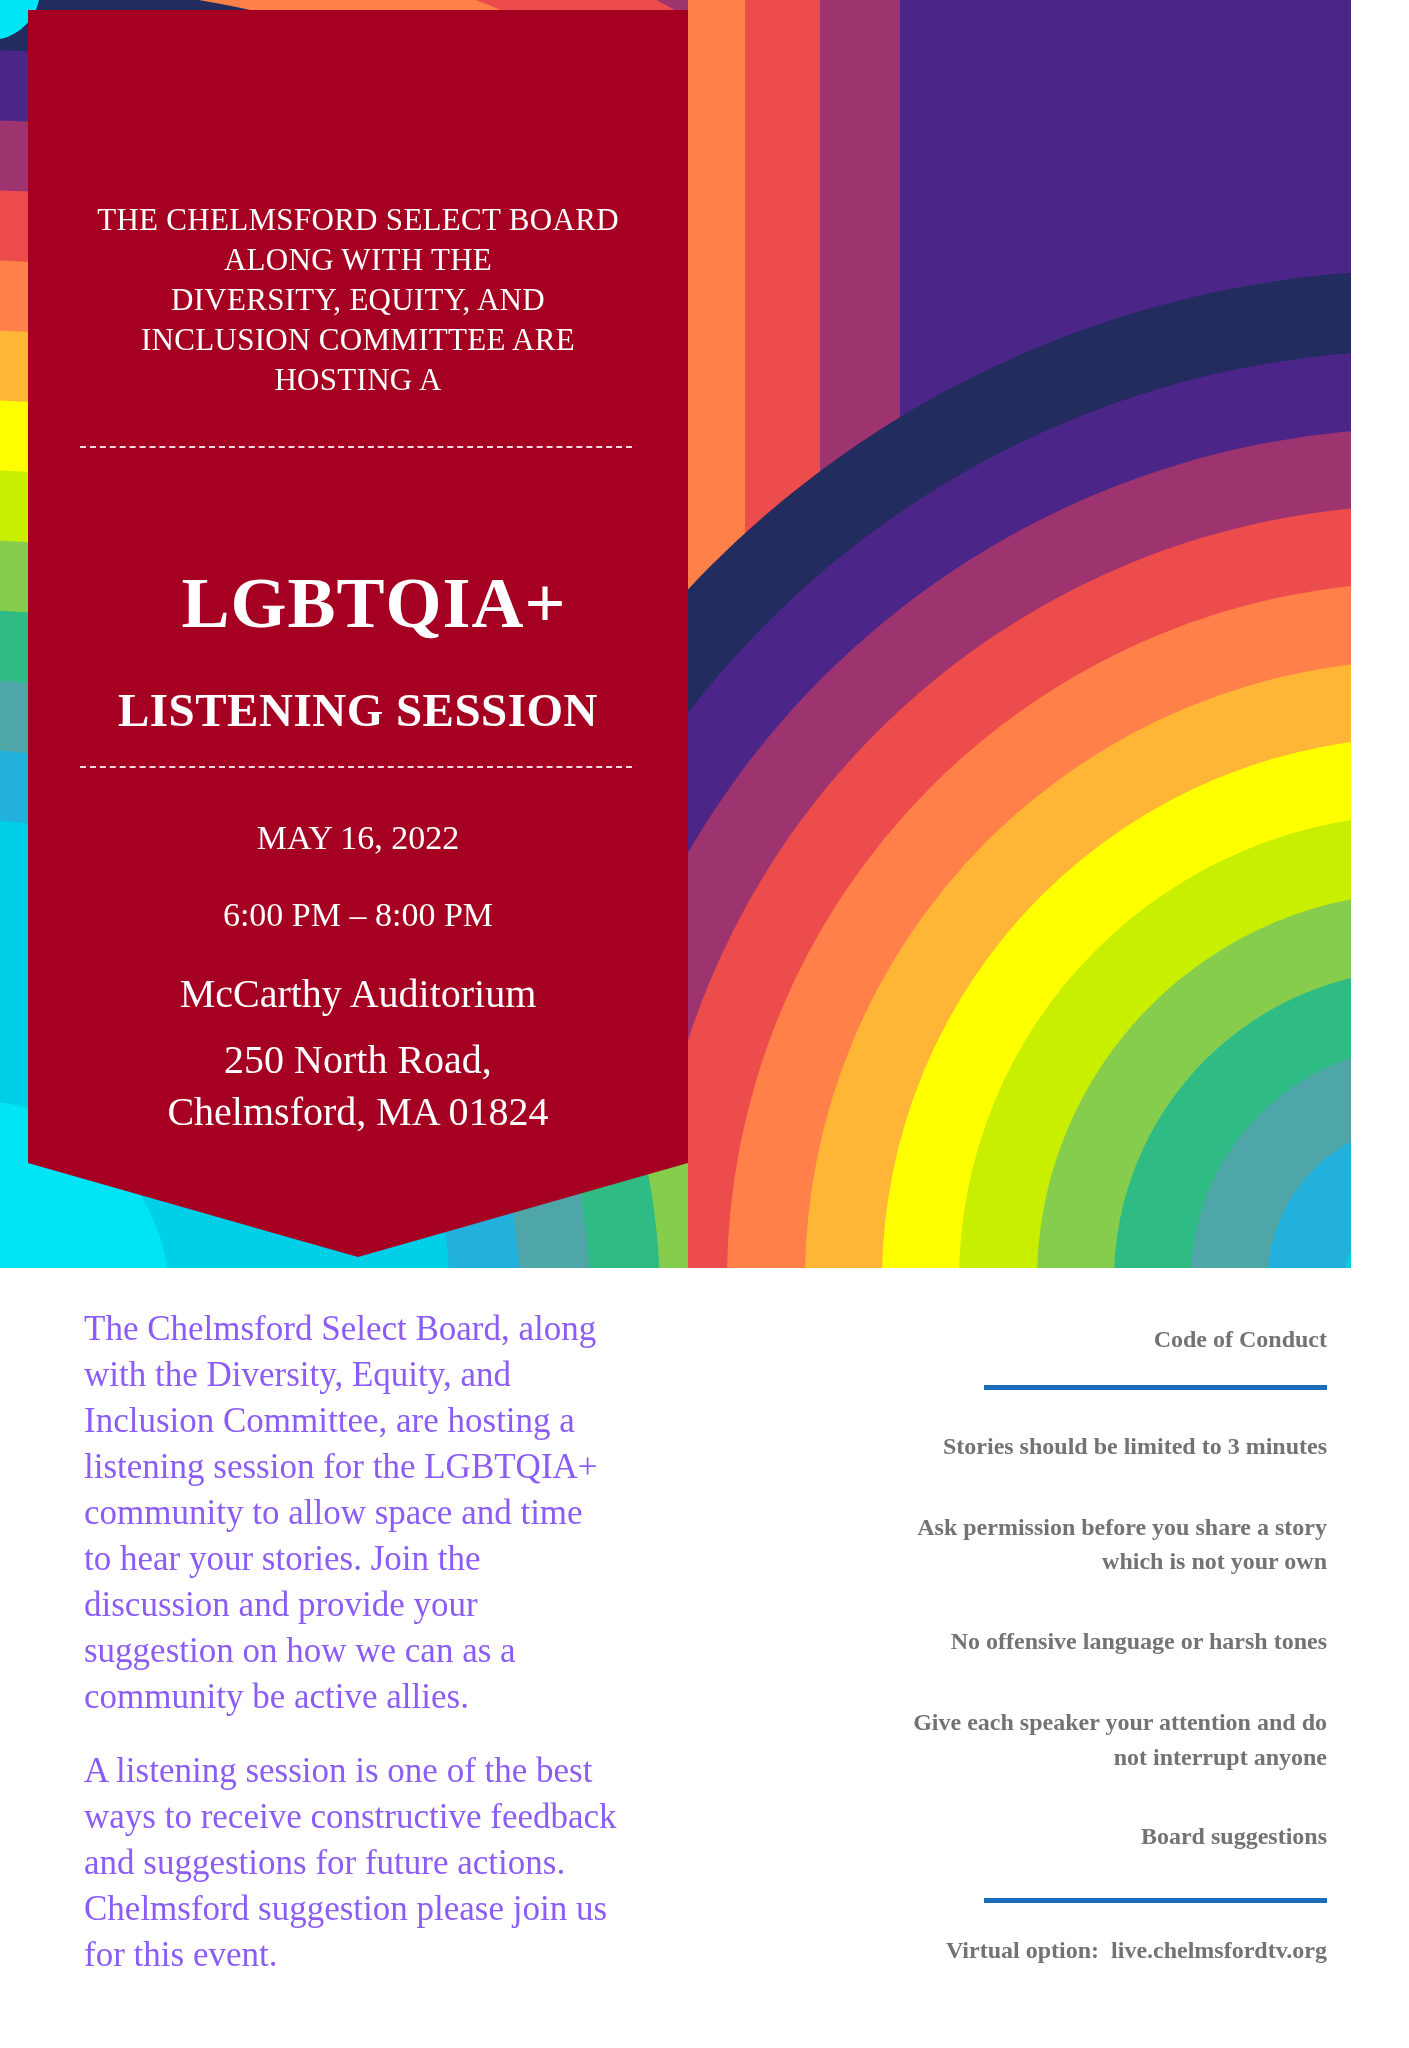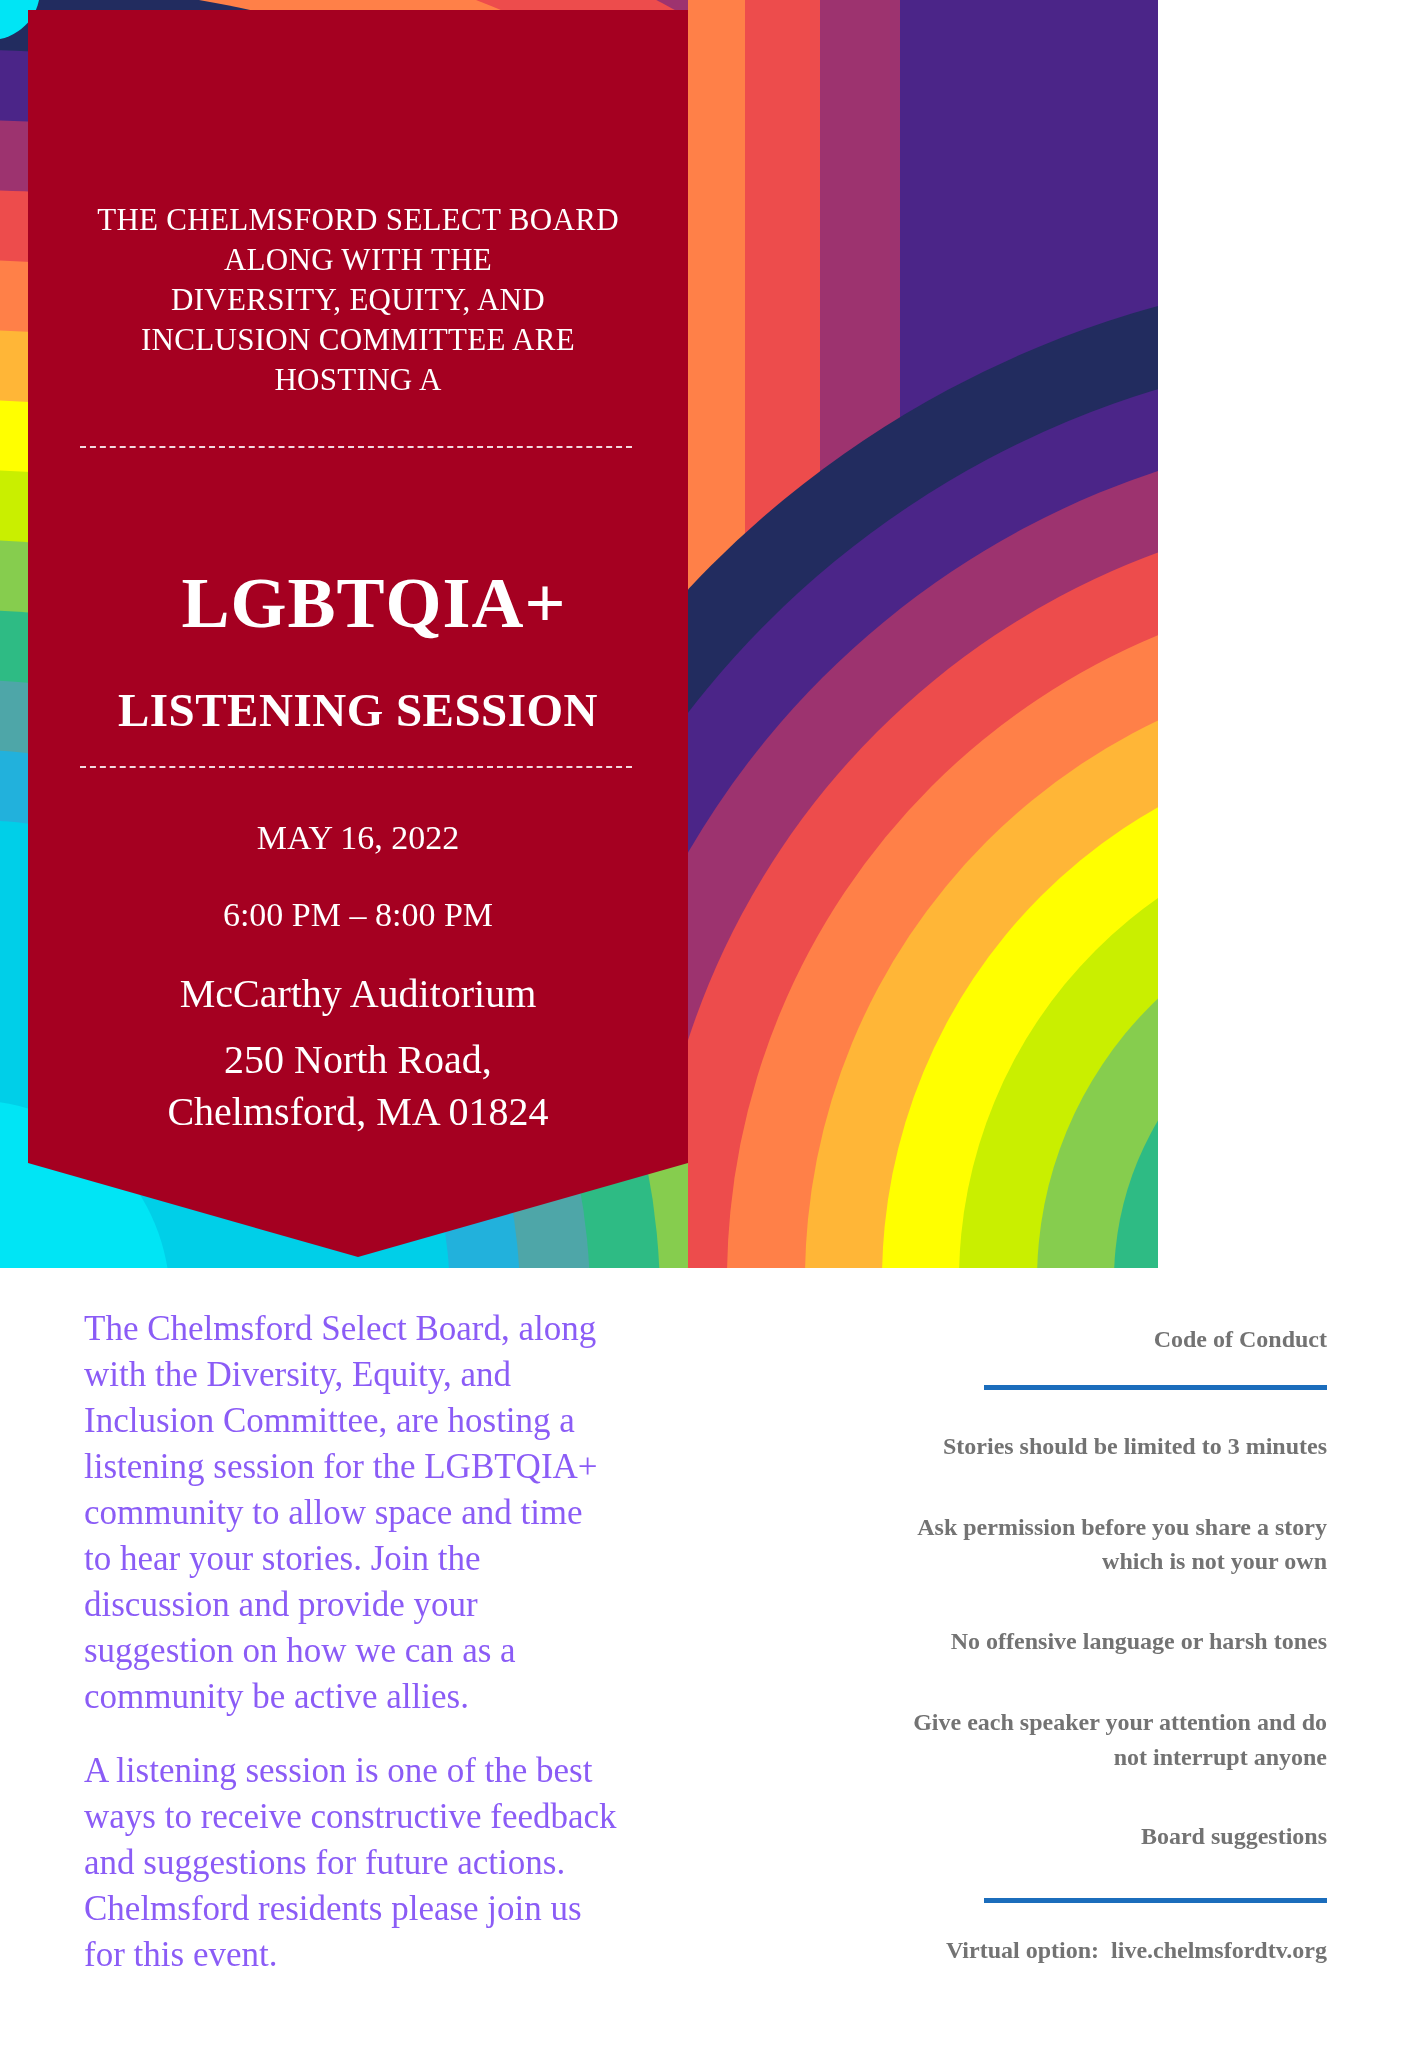--- a/index.html
+++ b/index.html
@@ -1,18 +1,18 @@
 <!DOCTYPE html>
 <html><head>
 <meta charset="utf-8">
 <style>
   html, body { margin: 0; padding: 0; }
   body { width: 1409px; height: 2048px; background: #ffffff; position: relative; overflow: hidden;
          font-family: "Liberation Serif", "DejaVu Serif", serif; }
-  .hero { position: absolute; left: 0; top: 0; width: 1158px; height: 1268px; overflow: hidden; text-decoration: underline; }
+  .hero { position: absolute; left: 0; top: 0; width: 1351px; height: 1268px; overflow: hidden; text-decoration: underline; }
   .hero svg { position: absolute; left: 0; top: 0; }
   .banner { position: absolute; left: 28px; top: 10px; width: 660px; height: 1247px; }
   .banner svg { position: absolute; left: 0; top: 0; }
   .banner-content { position: absolute; left: 0; top: 0; width: 660px; color: #ffffff; text-align: center; }
   .intro { position: absolute; top: 190px; left: 0; width: 660px; font-size: 31px; line-height: 40px; letter-spacing: 0.3px; }
   .intro div { white-space: nowrap; }
   .dash { position: absolute; left: 52px; width: 552px; height: 0; border-top: 2px dashed rgba(255,255,255,0.85); }
   .title { position: absolute; top: 495px; left: 16px; width: 660px; font-size: 72px; font-weight: bold; letter-spacing: 1px; line-height: 100px; margin-top: 48px; }
   .subtitle { position: absolute; top: 670px; left: 0; width: 660px; font-size: 47px; font-weight: bold; line-height: 60px; letter-spacing: 0.5px; }
   .info { position: absolute; left: 0; width: 660px; font-size: 34px; line-height: 40px; }
@@ -119,21 +119,21 @@
     <span class="line">community to allow space and time</span>
     <span class="line">to hear your stories. Join the</span>
     <span class="line">discussion and provide your</span>
     <span class="line">suggestion on how we can as a</span>
     <span class="line">community be active allies.</span>
   </p>
   <p>
     <span class="line">A listening session is one of the best</span>
     <span class="line">ways to receive constructive feedback</span>
     <span class="line">and suggestions for future actions.</span>
-    <span class="line">Chelmsford residents please join us</span>
+    <span class="line">Chelmsford suggestion please join us</span>
     <span class="line">for this event.</span>
   </p>
 </div>
 
 <div class="conduct" style="height:660px;">
   <div class="item" style="top:0px;">Code of Conduct</div>
   <div class="rule" style="top:63px;"></div>
   <div class="item" style="top:107px;">Stories should be limited to 3 minutes</div>
   <div class="item" style="top:188px;">Ask permission before you share a story</div>
   <div class="item" style="top:222px;">which is not your own</div>

